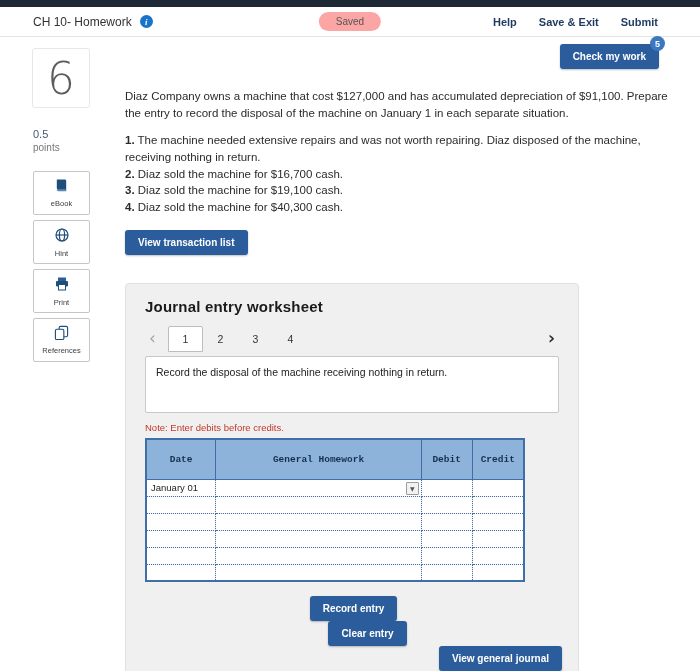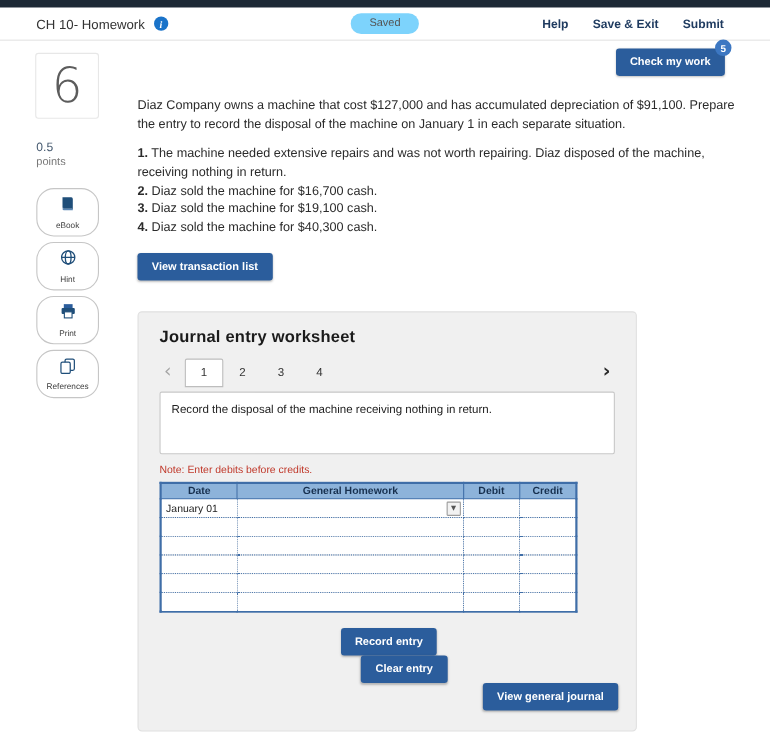--- a/index.html
+++ b/index.html
@@ -18,21 +18,21 @@
   }
   .hdr-title { font-size: 12px; color: #333; }
   .info-icon {
     display: inline-flex; align-items: center; justify-content: center;
     width: 13px; height: 13px; border-radius: 50%;
     background: #1a73c9; color: #fff; font-size: 9px; font-weight: bold;
     margin-left: 8px; font-family: "Liberation Serif", serif; font-style: italic;
   }
   .saved-pill {
     position: absolute; left: 50%; transform: translateX(-50%);
-    background: #7dd3fc; color: #555; font-size: 10px;
+    background: #fca5a5; color: #555; font-size: 10px;
     padding: 4px 17px; border-radius: 11px;
   }
   .hdr-links { margin-left: auto; display: flex; gap: 22px; }
   .hdr-links a { font-size: 11px; color: #1e3a5f; font-weight: 600; text-decoration: none; cursor: pointer; }
 
   .checkwork { position: absolute; top: 44px; right: 41px; }
   .btn-blue {
     background: #2b5d9c; color: #fff; border: none; cursor: pointer;
     font-family: "Liberation Sans", sans-serif;
     font-size: 10px; font-weight: bold; padding: 7px 13px; border-radius: 3px;
@@ -51,21 +51,21 @@
     display: flex; align-items: center; justify-content: center;
   }
   .qnum-box span { font-size: 44px; color: #5c5c5c; font-weight: 300; font-family: "DejaVu Sans", sans-serif; }
 
   .points { position: absolute; left: 33px; top: 127px; line-height: 1.3; }
   .points .val { font-size: 11px; color: #44586e; display: block; }
   .points .lbl { font-size: 10px; color: #777; display: block; }
 
   .tools { position: absolute; left: 33px; top: 171px; display: flex; flex-direction: column; gap: 5px; }
   .tool-box {
-    width: 57px; height: 44px; background: #fff; border: 1px solid #c6c6c6; border-radius: 16px;
+    width: 57px; height: 44px; background: #fff; border: 1px solid #c6c6c6; border-radius: 2px;
     display: flex; flex-direction: column; align-items: center; justify-content: center; gap: 2px;
     cursor: pointer;
   }
   .tool-box .tlabel { font-size: 7.5px; color: #3d3d3d; }
 
   .main-col { position: absolute; left: 125px; top: 88px; width: 552px; }
   .intro { font-size: 11.5px; color: #2b2b2b; line-height: 1.45; }
   .qlist { margin-top: 11px; font-size: 11.5px; color: #2b2b2b; line-height: 1.45; width: 536px; }
   .qlist .num { font-weight: bold; }
   .vtl-btn { margin-top: 14px; }
@@ -88,21 +88,21 @@
 
   .instruction {
     margin-top: 4px; background: #fff; border: 1px solid #c8c8c8; border-radius: 2px;
     height: 57px; padding: 9px 10px; font-size: 10.5px; color: #222;
   }
   .note { margin-top: 9px; font-size: 9.5px; color: #c0392b; }
 
   table.journal { margin-top: 5px; border-collapse: collapse; border: 2px solid #3f6ea8; width: 380px; }
   table.journal th {
     background: #8db3da; color: #17304f; font-size: 9.5px; font-weight: bold;
-    height: 15px; border: 1px solid #3f6ea8; padding: 1px 2px;
+    height: 15px; border: 1px solid #3f6ea8; padding: 14px 2px; font-family: Liberation Mono, monospace;
   }
   table.journal td {
     background: #fff; height: 17px; border: 1px dotted #3f6ea8;
     font-size: 9.5px; color: #222; padding: 1px 4px; position: relative;
   }
   .dd-box {
     position: absolute; right: 2px; top: 2px; width: 13px; height: 13px;
     background: #f2f2f2; border: 1px solid #9c9c9c; border-radius: 1px;
     display: flex; align-items: center; justify-content: center;
     font-size: 6px; color: #555; cursor: pointer; font-family: "DejaVu Sans", sans-serif;

